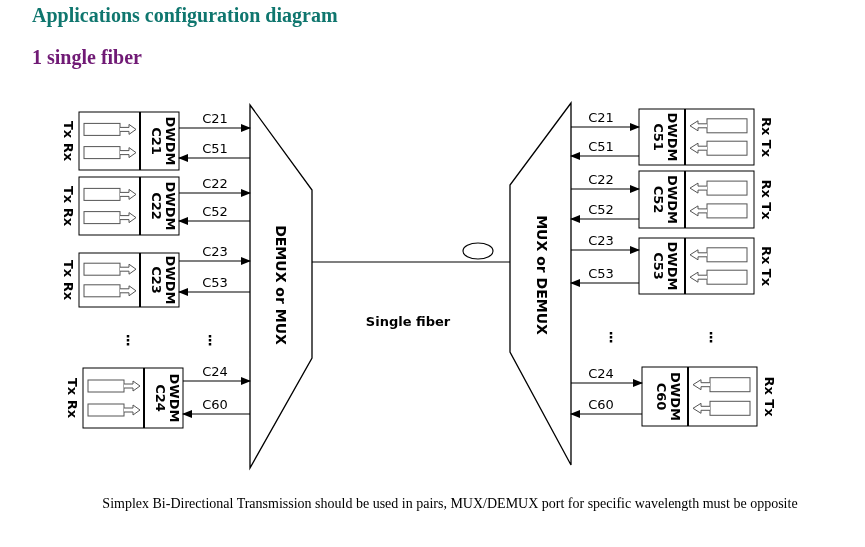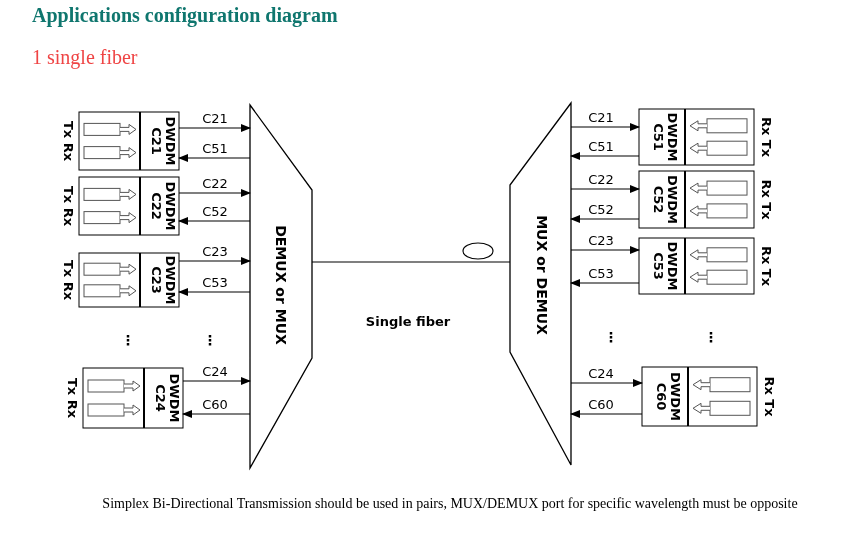--- a/index.html
+++ b/index.html
@@ -1,18 +1,18 @@
 <!DOCTYPE html>
 <html><head>
 <meta charset="utf-8">
 <style>
   html,body{margin:0;padding:0;background:#fff;}
   body{width:865px;height:547px;position:relative;overflow:hidden;}
   .title{position:absolute;left:32px;top:4px;font-family:"Liberation Serif",serif;font-weight:bold;font-size:20px;color:#0f766e;}
-  .subtitle{position:absolute;left:32px;top:46px;font-family:"Liberation Serif",serif;font-size:20px;color:#ef4444;}
+  .subtitle{position:absolute;left:32px;top:46px;font-family:"Liberation Serif",serif;font-size:20px;color:#701a75;font-weight:bold;}
   .caption{position:absolute;left:40px;width:820px;top:492px;text-align:center;font-family:"Liberation Serif",serif;font-size:14px;line-height:24px;color:#000;}
   svg{position:absolute;left:0;top:0;}
   svg text{font-family:"DejaVu Sans","Liberation Sans",sans-serif;fill:#000;}
   .lbl{font-size:13px;}
   .vbold{font-size:13px;font-weight:bold;}
   .big{font-size:14px;font-weight:bold;}
 </style>
 </head>
 <body>
 

